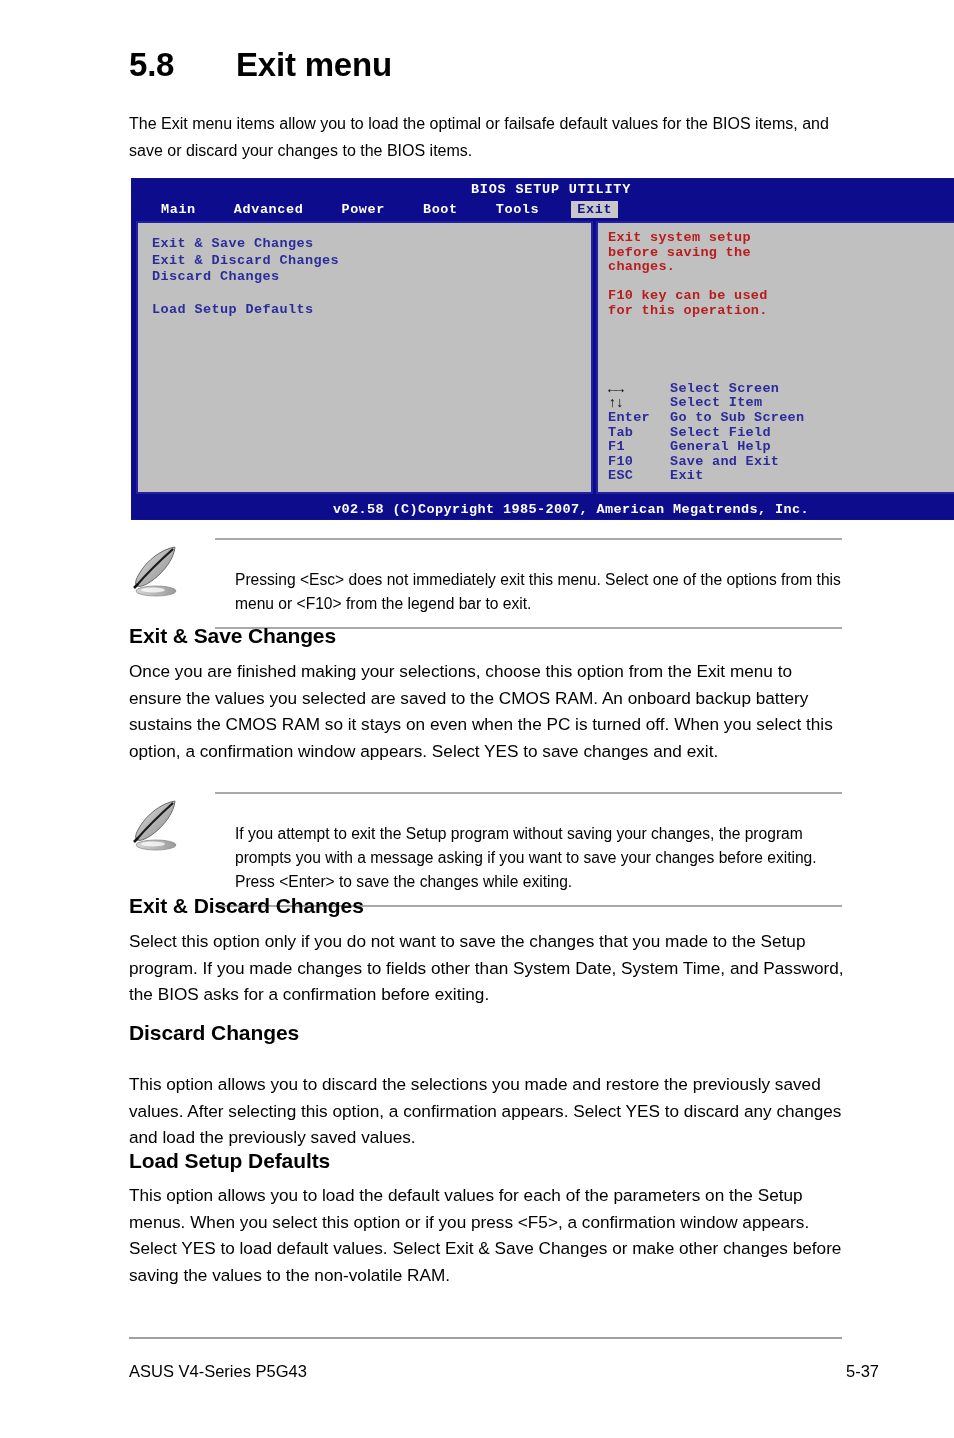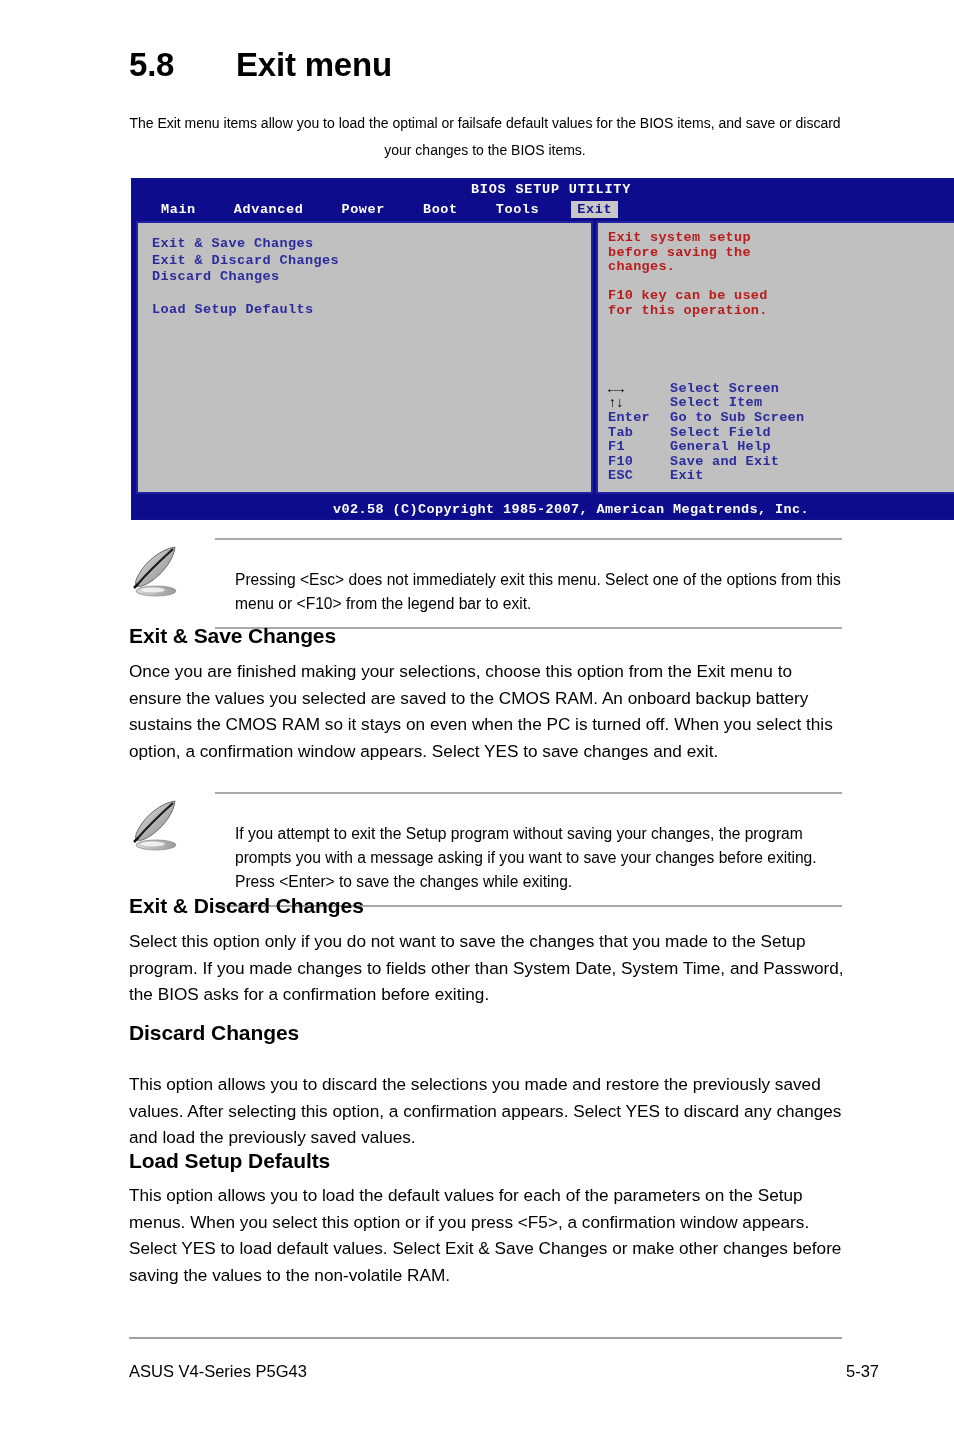--- a/index.html
+++ b/index.html
@@ -36,23 +36,22 @@
   }
   .sec-num { width: 107px; }
   .sec-title { }
 
   
   .intro {
     position: absolute;
     left: 121px;
     top: 110px;
     width: 712px;
-    font-size: 14px;
+    font-size: 16px;
     line-height: 27px;
-    text-align: center;
   }
 
   
   .bios {
     position: absolute;
     left: 123px;
     top: 178px;
     width: 840px;
     height: 342px;
     background: #0c0c8c;

